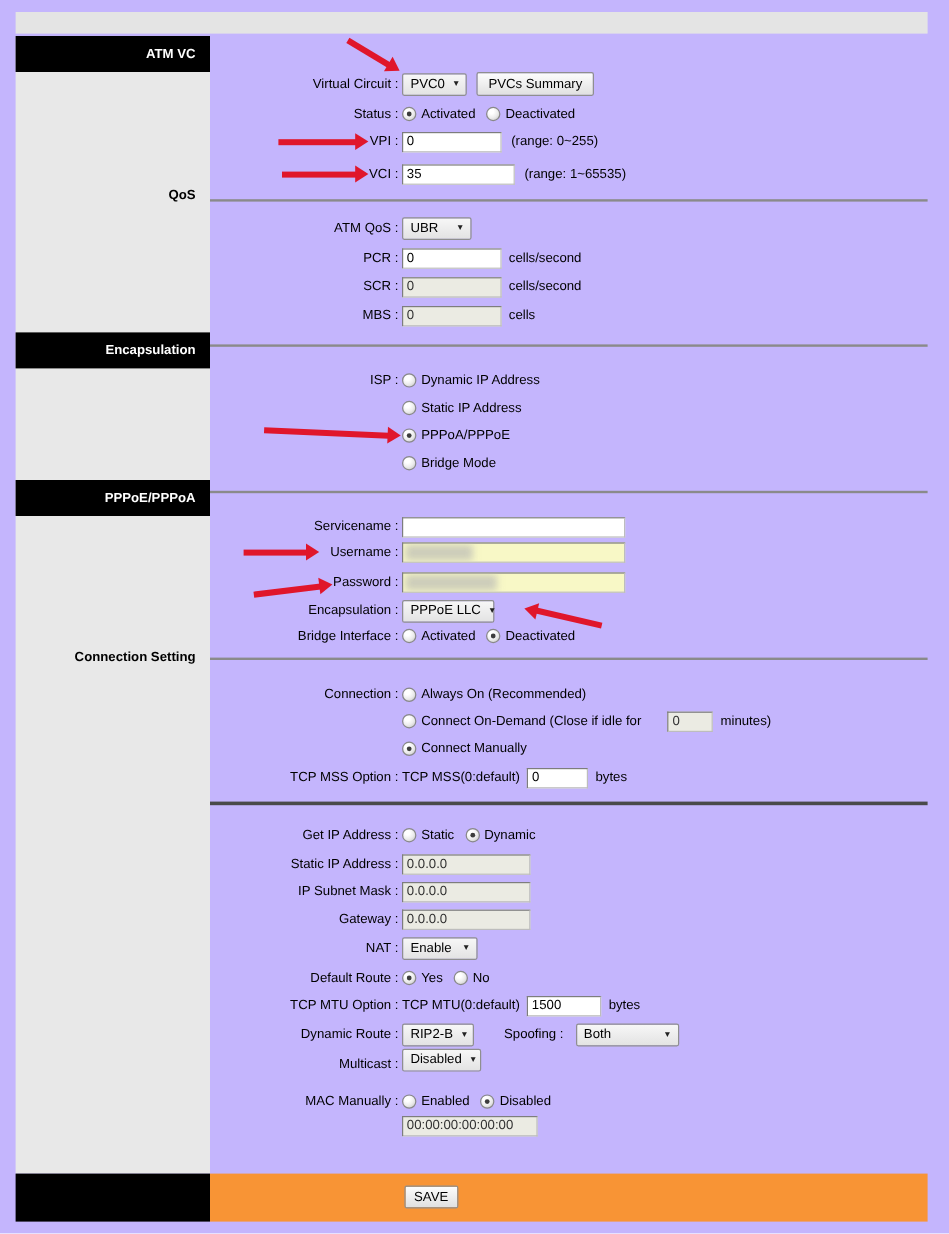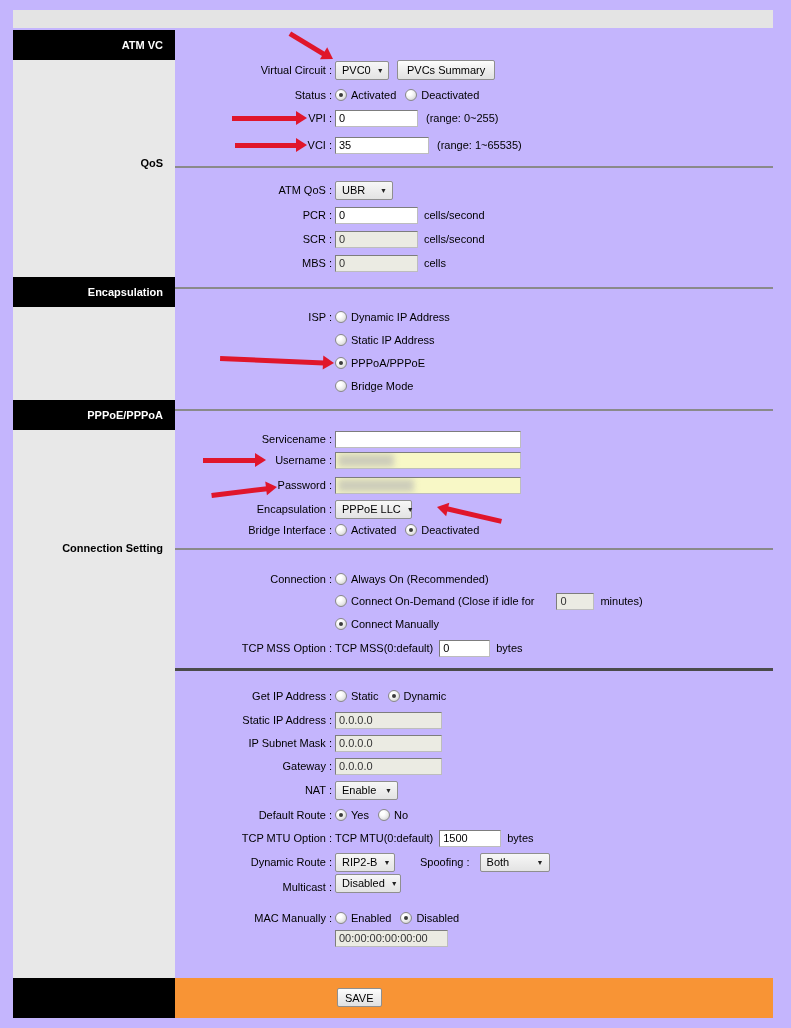--- a/index.html
+++ b/index.html
@@ -288,21 +288,21 @@
 
   <div class="row" style="top:851px">
     <span class="lbl">Dynamic Route :</span>
     <div class="select" style="width:60px">
       <span>RIP2-B</span>
         <span class="caret">▼</span>
     </div>
     <span class="gap25"></span>
     <span>Spoofing :</span>
     <span class="gap10"></span>
-    <div class="select" style="width:70px">
+    <div class="select" style="width:86px">
       <span>Both</span>
         <span class="caret">▼</span>
     </div>
   </div>
 
   <div class="row" style="top:872px">
     <span class="lbl" style="padding-top:8px">Multicast :</span>
     <div class="select" style="width:66px">
       <span>Disabled</span>
         <span class="caret">▼</span>

